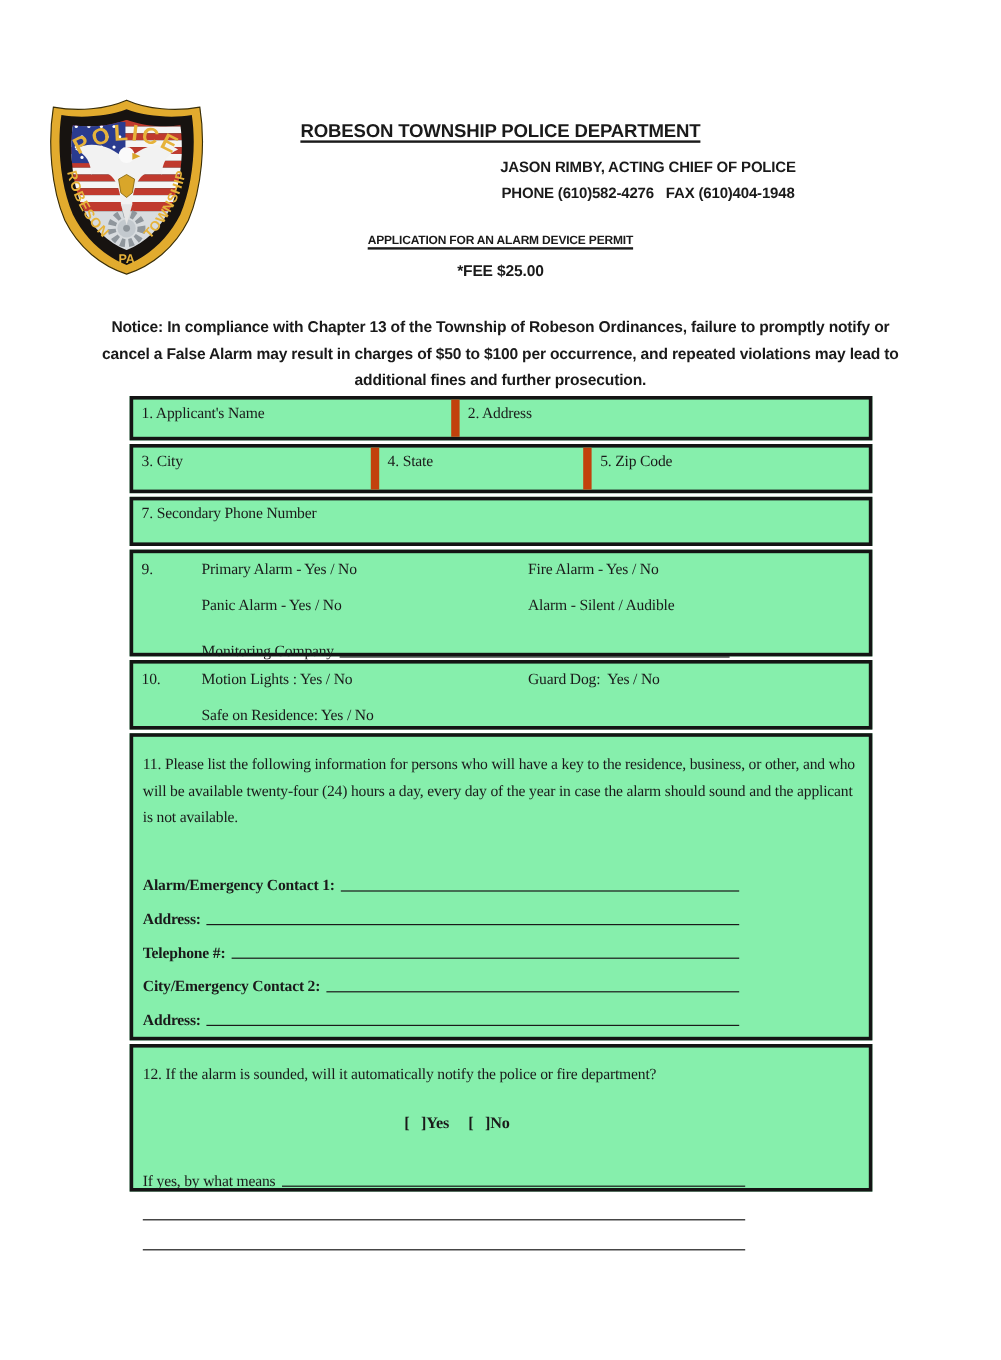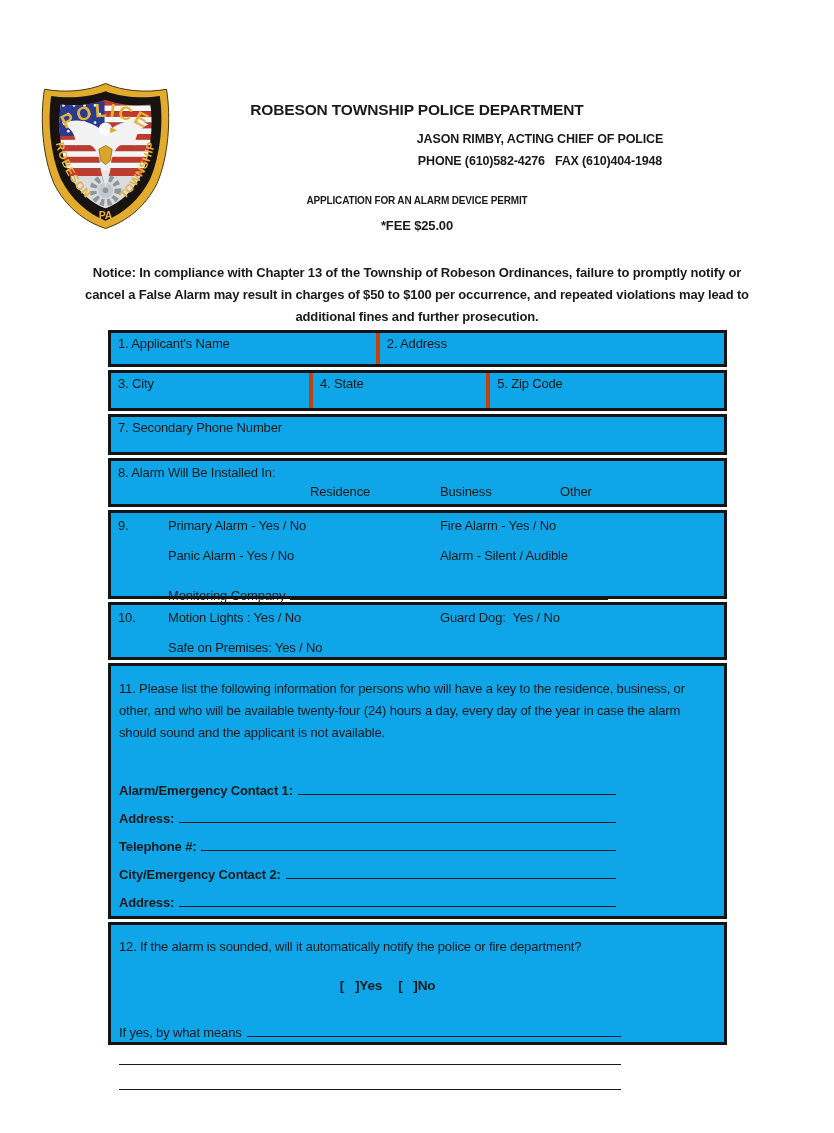--- a/index.html
+++ b/index.html
@@ -5,35 +5,35 @@
   * { margin:0; padding:0; box-sizing:border-box; }
   body { background:#ffffff; }
   .page {
     position:relative; width:834px; height:1133px; margin:0 auto;
     background:#ffffff; color:#1a1a1a;
     font-family:"Liberation Sans", sans-serif;
     letter-spacing:-0.15px;
     overflow:hidden;
   }
   .abs { position:absolute; }
-  .u { text-underline-offset:3px; text-decoration-thickness:1.5px; }
+  .u { text-decoration:underline; text-underline-offset:3px; text-decoration-thickness:1.5px; }
   .pre { white-space:pre; }
 
   .dept-title { left:0; top:101px; width:100%; font-size:15.5px; font-weight:bold; text-align:center; }
   .addr-block { left:140px; top:129px; width:230px; text-align:center; font-size:12.5px; font-weight:bold; line-height:21.5px; }
   .chief-block { left:385px; top:129px; width:310px; text-align:center; font-size:12.5px; font-weight:bold; line-height:21.5px; }
   .app-title { left:0; top:195px; width:100%; text-align:center; font-size:10px; font-weight:600; }
   .fee { left:0; top:218px; width:100%; text-align:center; font-size:13px; font-weight:bold; }
   .notice { left:80px; top:262px; width:674px; text-align:center; font-size:13px; font-weight:bold; line-height:22px; }
 
   .formtable { position:absolute; left:108px; top:330px; width:619px; }
-  .row { border:3px solid #141414; margin-bottom:3px; position:relative; background:#0ea5e9; }
+  .row { border:3px solid #141414; margin-bottom:3px; position:relative; background:#86efac;font-family:Liberation Serif, serif; }
   .cells { display:flex; height:100%; }
   .cell { padding:3px 7px; font-size:13px; }
-  .cell + .cell { border-left:4px solid #c2410c; }
+  .cell + .cell { border-left:7px solid #c2410c; }
 
   .rh-a { height:37px; } .rh-b { height:41px; } .rh-c { height:41px; }
   .rh-d { height:49px; } .rh-e { height:89px; } .rh-f { height:58px; }
   .rh-g { height:256px; } .rh-h { height:123px; }
 
   .w1 { width:43.2%; } .w2 { flex:1; }
   .w3 { width:32.3%; } .w4 { width:28.9%; } .w5 { flex:1; }
   .w6 { width:53.3%; } .w7 { flex:1;border-radius:16px; }
 
   .inline-label { font-size:13px; padding:4px 7px; display:block; }
@@ -174,28 +174,20 @@
         <div class="cell w5">5. Zip Code</div>
       </div>
     </div>
 
     <div class="row rh-c">
       <div class="cells">
         <div class="cell w7">7. Secondary Phone Number</div>
       </div>
     </div>
 
-    <div class="row rh-d">
-      <span class="inline-label">8. Alarm Will Be Installed In:</span>
-      <div class="optline">
-        <span class="opt-res">Residence</span>
-        <span class="opt-bus">Business</span>
-        <span class="opt-oth">Other</span>
-      </div>
-    </div>
 
     <div class="row rh-e">
       <span class="qnum">9.</span>
       <div class="qline">
         <span>Primary Alarm - Yes / No</span>
         <span class="qright">Fire Alarm - Yes / No</span>
       </div>
       <div class="qline">
         <span>Panic Alarm - Yes / No</span>
         <span class="qright">Alarm - Silent / Audible</span>
@@ -206,21 +198,21 @@
       </div>
     </div>
 
     <div class="row rh-f">
       <span class="qnum">10.</span>
       <div class="qline">
         <span class="pre">Motion Lights : Yes / No</span>
         <span class="qright pre">Guard Dog:  Yes / No</span>
       </div>
       <div class="qline">
-        <span>Safe on Premises: Yes / No</span>
+        <span>Safe on Residence: Yes / No</span>
       </div>
     </div>
 
     <div class="row rh-g g-pad">
       <div class="instr">11. Please list the following information for persons who will have a key to the residence, business, or other, and who will be available twenty-four (24) hours a day, every day of the year in case the alarm should sound and the applicant is not available.</div>
 
       <div class="fillrow first-contact">
         <span class="lbl">Alarm/Emergency Contact 1:</span>
         <span class="line mr-c"></span>
       </div>

